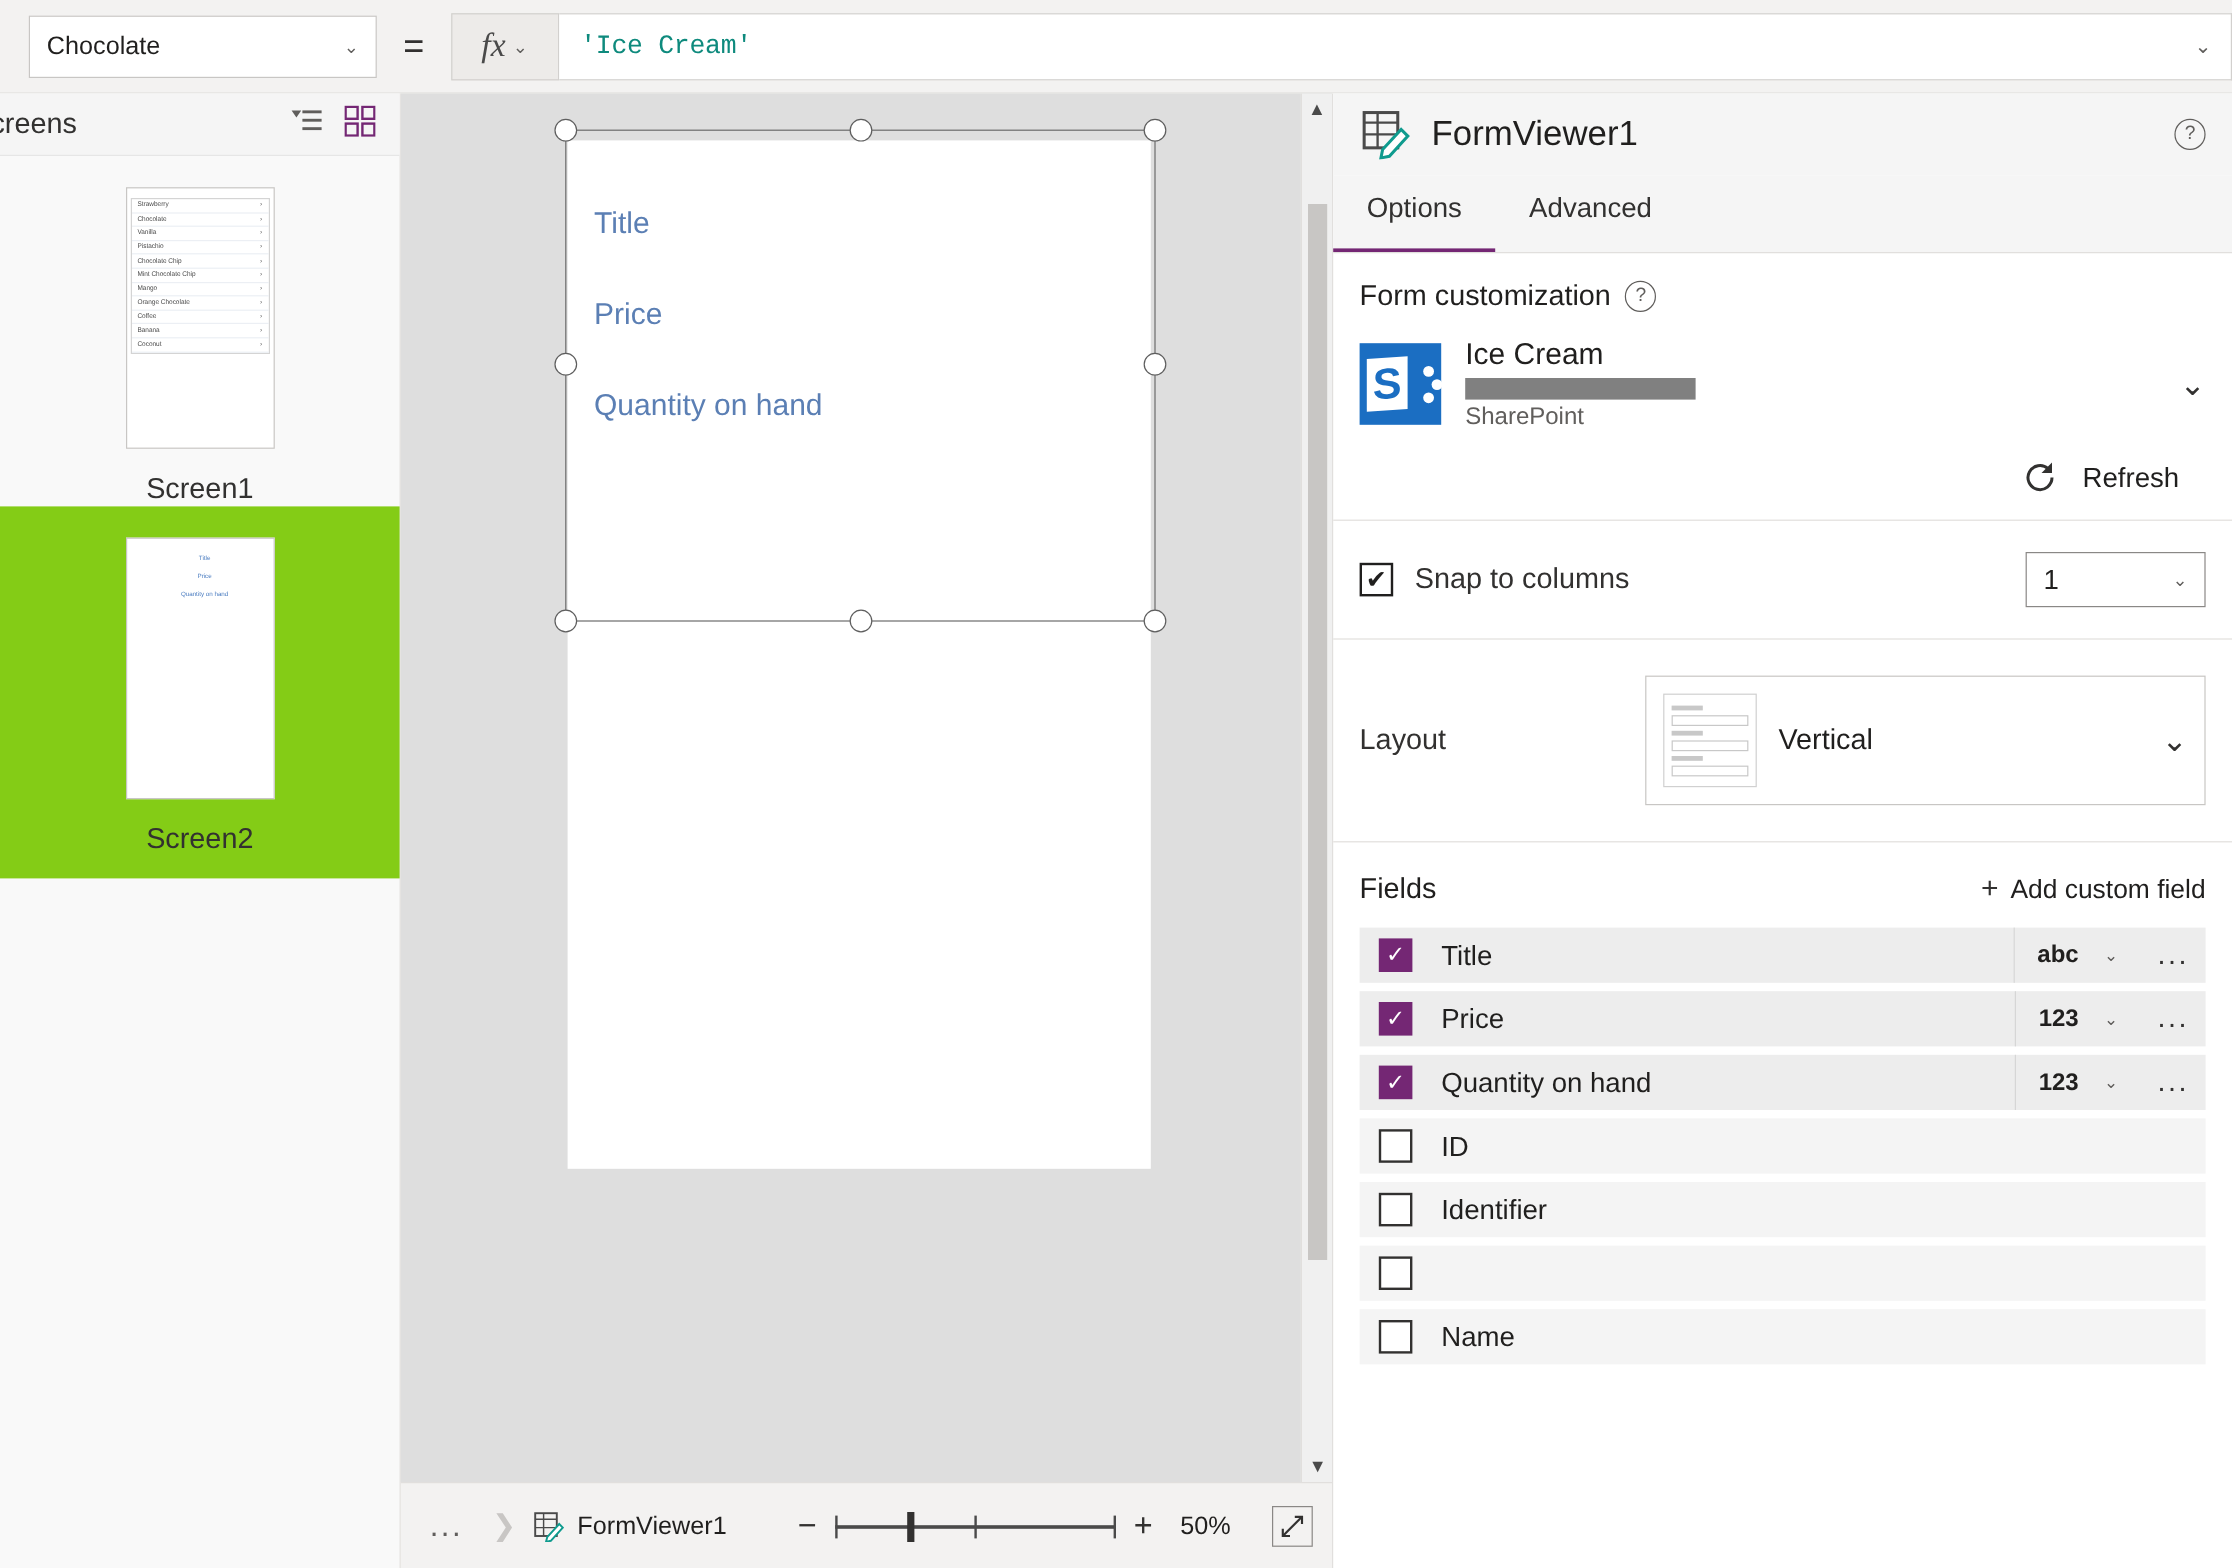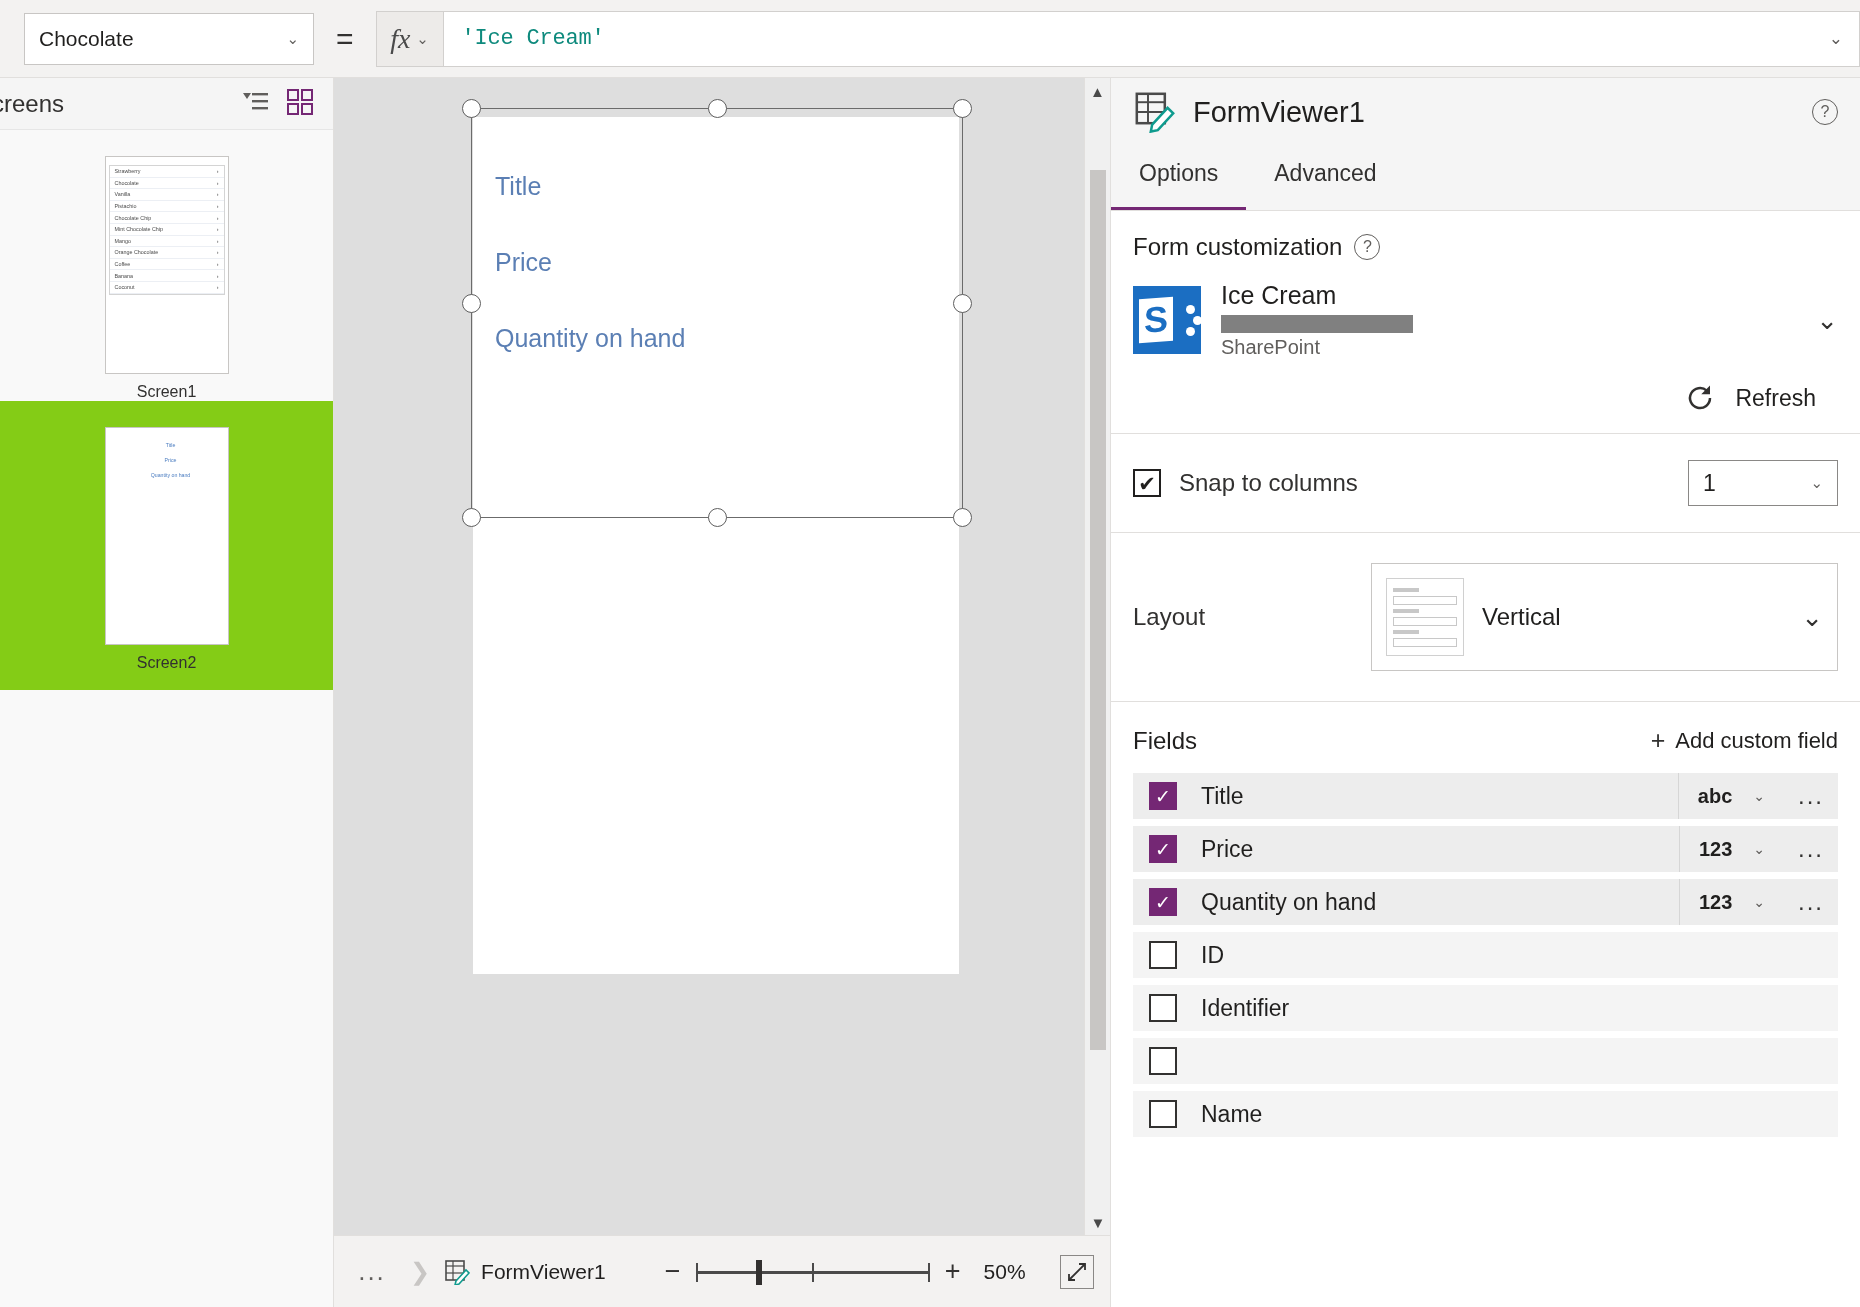--- a/index.html
+++ b/index.html
@@ -18,21 +18,21 @@
   }
   .prop-select {
     margin-left: 24px; width: 290px; height: 52px; background: #fff;
     border: 1px solid #c8c6c4; display: flex; align-items: center;
     padding: 0 14px; font-size: 21px; color: #201f1e; justify-content: space-between;
     cursor: pointer;
   }
   .chev { font-size: 15px; color: #605e5c; }
   .eq-sign { margin: 0 22px; font-size: 30px; color: #323130; font-weight: 400; }
   .fx-box {
-    width: 68px; height: 56px; background: #edebe9; border: 1px solid #d2d0ce;
+    width: 90px; height: 56px; background: #edebe9; border: 1px solid #d2d0ce;
     display: flex; align-items: center; justify-content: center; gap: 6px;
     cursor: pointer;
   }
   .fx-glyph { font-family: "Liberation Serif", serif; font-style: italic; font-size: 28px; color: #4a4a4a; }
   .formula-input {
     flex: 1; height: 56px; background: #fff; border: 1px solid #d2d0ce; border-left: none;
     display: flex; align-items: center; padding: 0 18px; position: relative;
   }
   .formula-text {
     font-family: "Liberation Mono", monospace; font-size: 22px; color: #0e8a7d;
@@ -54,21 +54,21 @@
   .screens-title { font-size: 24px; color: #323130; margin-left: -8px; }
   .screens-icons { display: flex; align-items: center; gap: 18px; }
   .icon-btn { cursor: pointer; display: block; }
 
   .thumb-item { padding: 26px 0 0 0; text-align: center; }
   .thumb-item.selected { background: #84cc16; padding-bottom: 18px; }
   .thumb-frame {
     width: 124px; height: 218px; background: #fff; border: 1px solid #c8c6c4;
     margin: 0 auto; position: relative; overflow: hidden;
   }
-  .thumb-caption { font-size: 16px; color: #323130; margin-top: 9px; }
+  .thumb-caption { font-size: 24px; color: #323130; margin-top: 20px; }
 
   .mini-row {
     height: 11.6px; border-bottom: 1px solid #eceff4; display: flex;
     align-items: center; justify-content: space-between; padding: 0 5px;
   }
   .mini-row span {
     font-size: 5.4px; color: #4a4a4a; font-family: "Liberation Sans", sans-serif;
     white-space: nowrap; transform: scaleY(1.05);
   }
   .mini-chev { color: #6f9ad6; font-size: 7px; }

